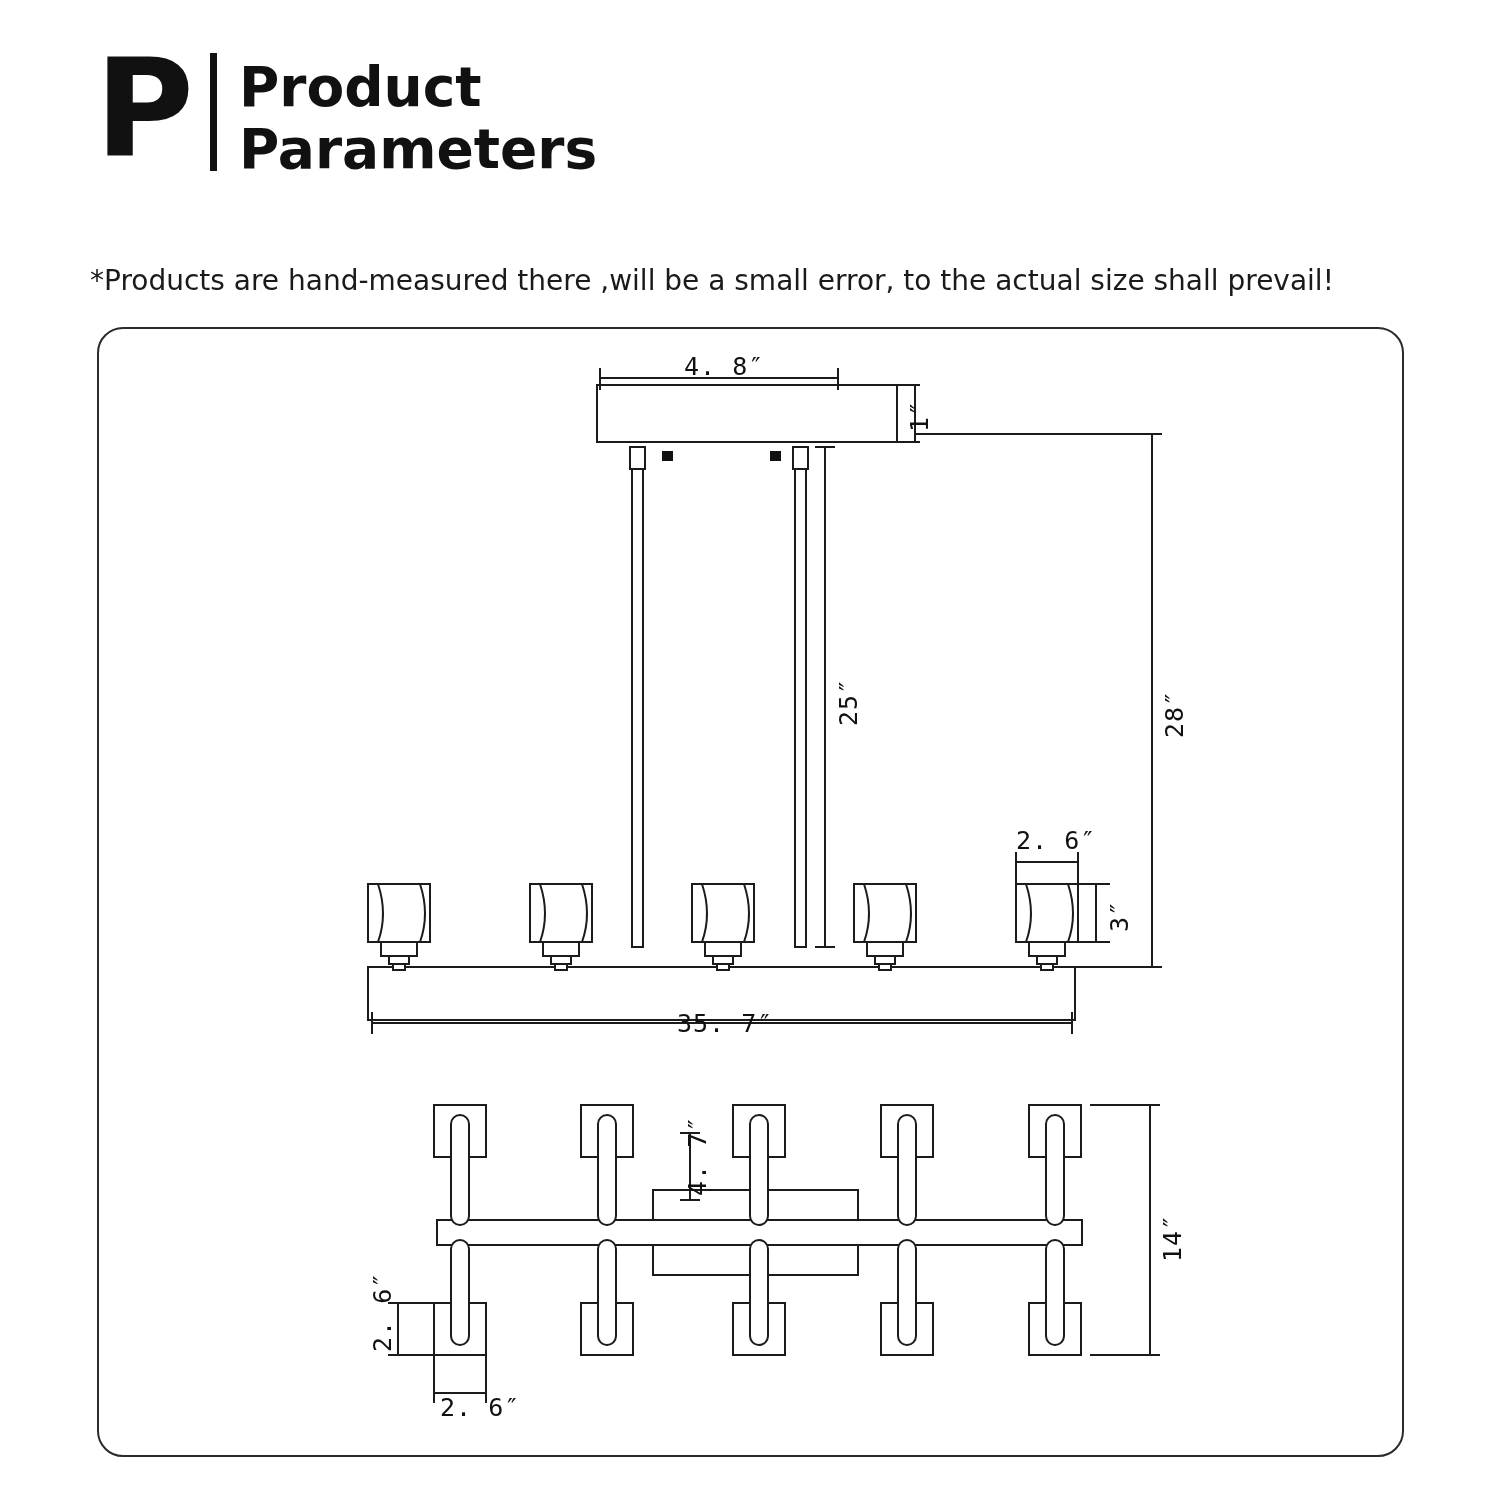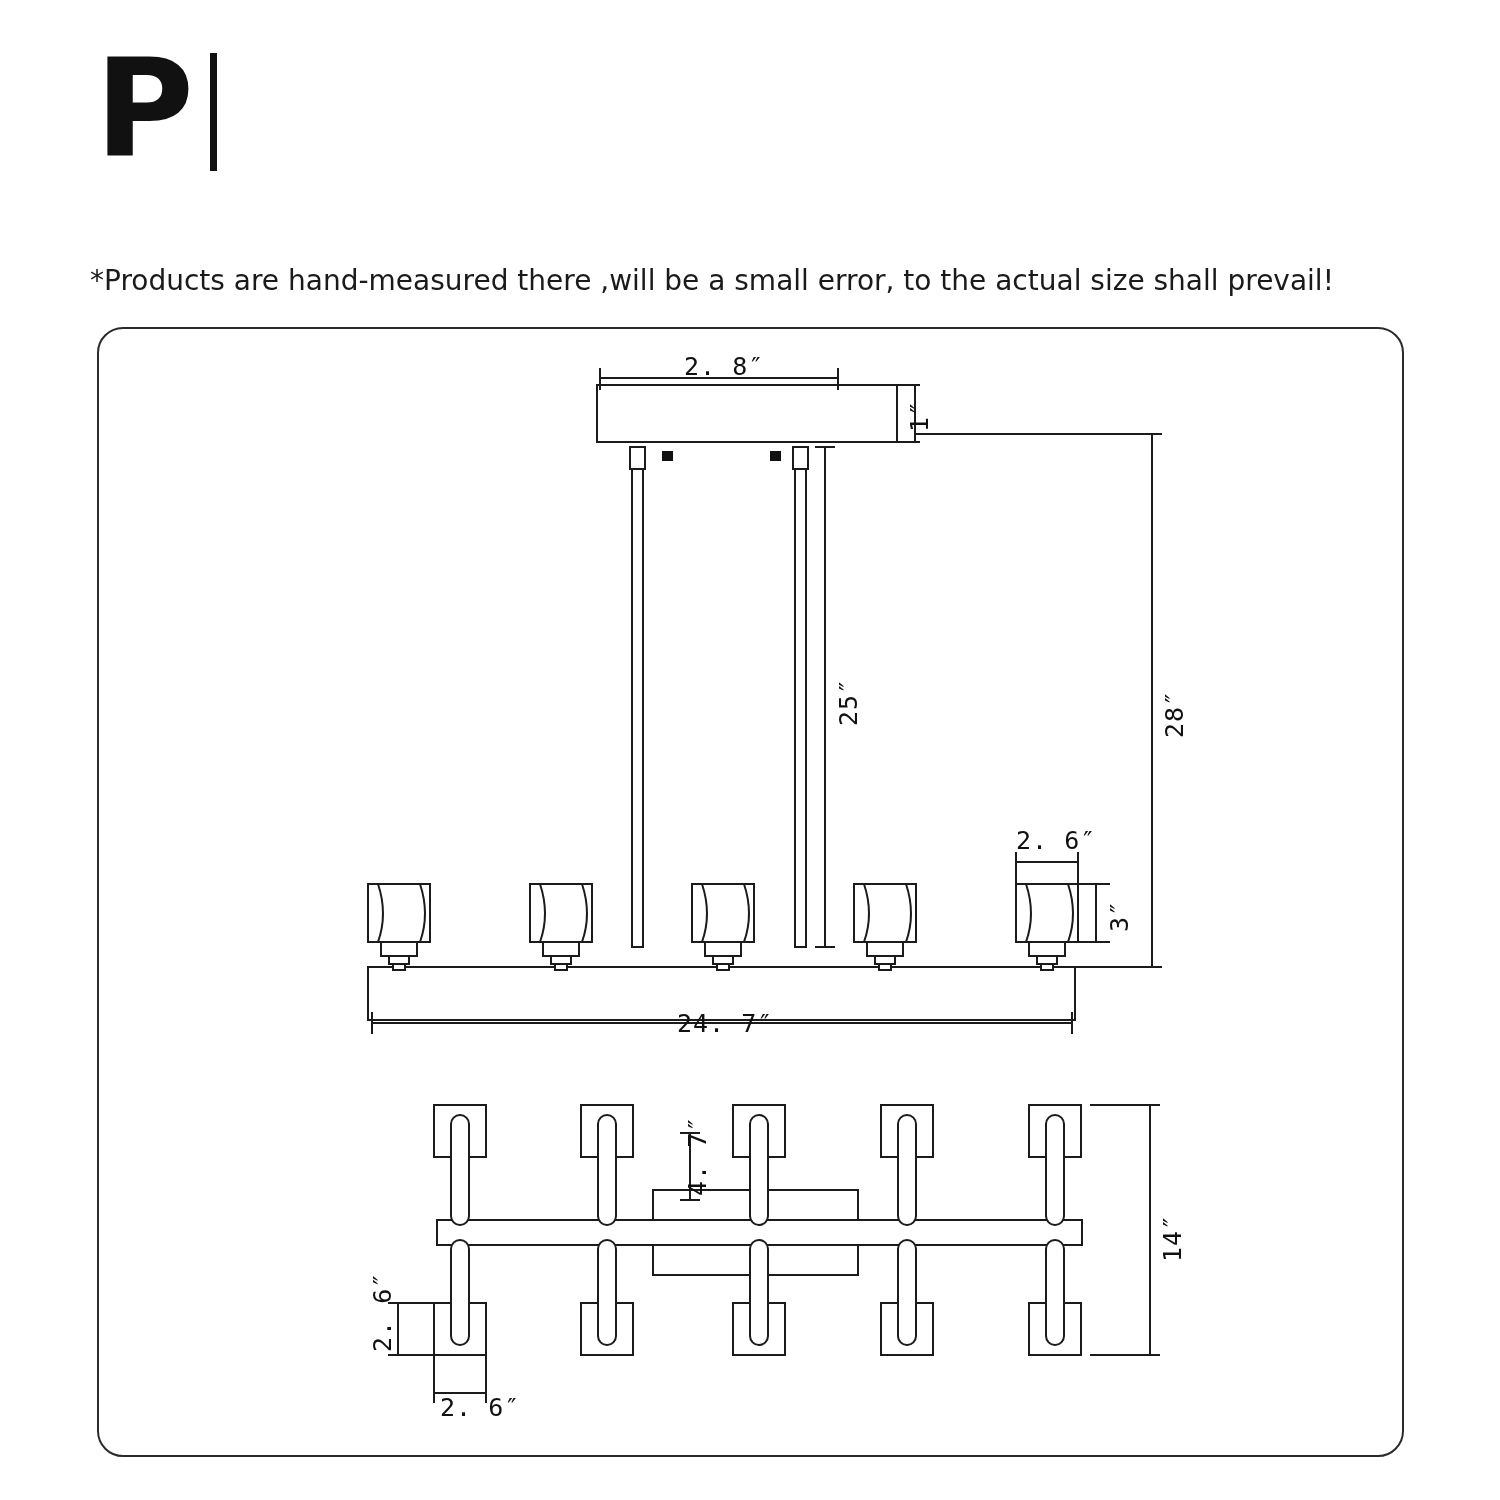--- a/index.html
+++ b/index.html
@@ -90,20 +90,22 @@
     transform-origin: left top;
     transform: rotate(-90deg);
   }
 </style>
 </head>
 <body>
 
 <div class="header">
   <div class="header-letter">P</div>
   <div class="header-rule"></div>
+  <div class="header-title">Product
+Parameters</div>
 </div>
 
 <div class="subtitle">*Products are hand-measured there ,will be a small error, to the actual size shall prevail!</div>
 
 <div class="frame"></div>
 
 <svg class="draw" viewBox="0 0 1500 1500" xmlns="http://www.w3.org/2000/svg">
   <g stroke="#1b1b1b" fill="none" stroke-width="2">
 
     <rect x="597" y="385" width="318" height="57" fill="#ffffff" stroke="#1b1b1b" stroke-width="2"></rect>
@@ -229,33 +231,33 @@
 
     <line x1="434" y1="1393" x2="486" y2="1393"></line>
     <line x1="434" y1="1383" x2="434" y2="1403"></line>
     <line x1="486" y1="1383" x2="486" y2="1403"></line>
     <line x1="434" y1="1355" x2="434" y2="1393"></line>
     <line x1="486" y1="1355" x2="486" y2="1393"></line>
 
   </g>
 </svg>
 
-<div class="dim" style="left:684px; top:352px;">2. 8″</div>
+<div class="dim" style="left:684px; top:352px;">4. 8″</div>
 
 <div class="dim vert" style="left:905px; top:432px;">1″</div>
 
 <div class="dim vert" style="left:834px; top:726px;">25″</div>
 
 <div class="dim vert" style="left:1160px; top:738px;">28″</div>
 
 <div class="dim" style="left:1016px; top:826px;">2. 6″</div>
 
 <div class="dim vert" style="left:1105px; top:932px;">3″</div>
 
-<div class="dim" style="left:677px; top:1009px;">24. 7″</div>
+<div class="dim" style="left:677px; top:1009px;">35. 7″</div>
 
 <div class="dim vert" style="left:683px; top:1196px;">4. 7″</div>
 
 <div class="dim vert" style="left:1158px; top:1262px;">14″</div>
 
 <div class="dim vert" style="left:368px; top:1352px;">2. 6″</div>
 
 <div class="dim" style="left:440px; top:1393px;">2. 6″</div>
 
 </body></html>

